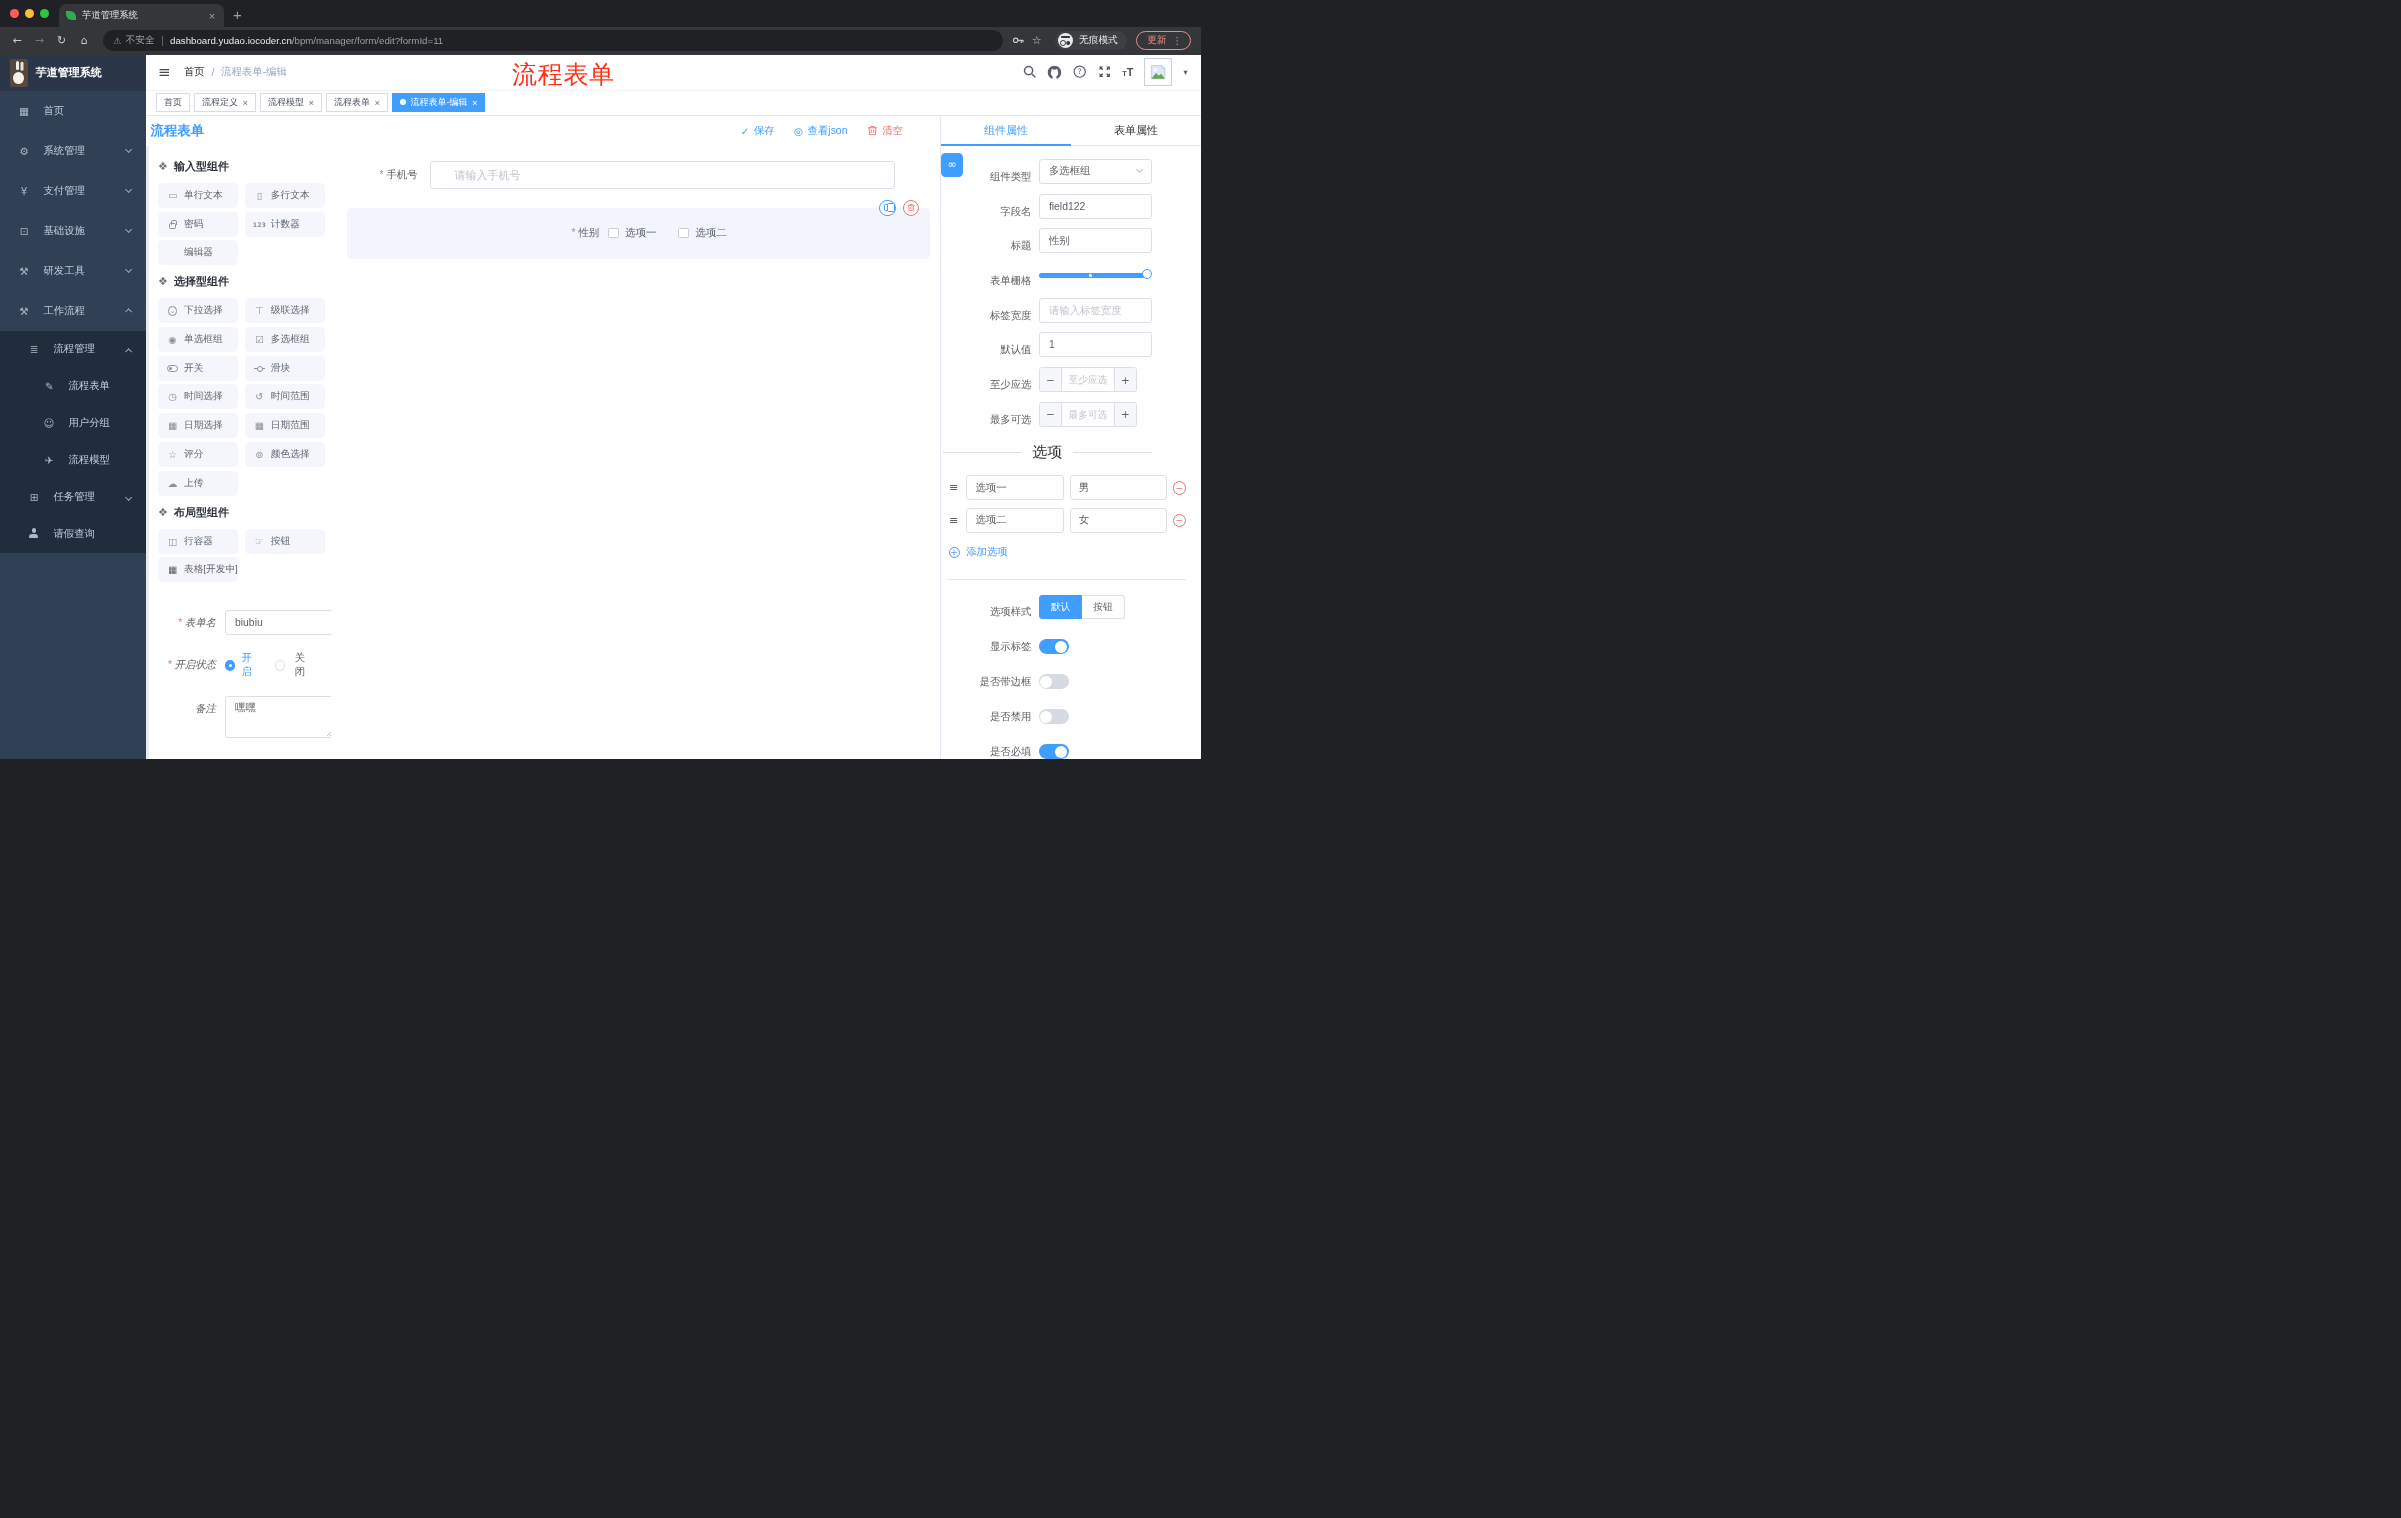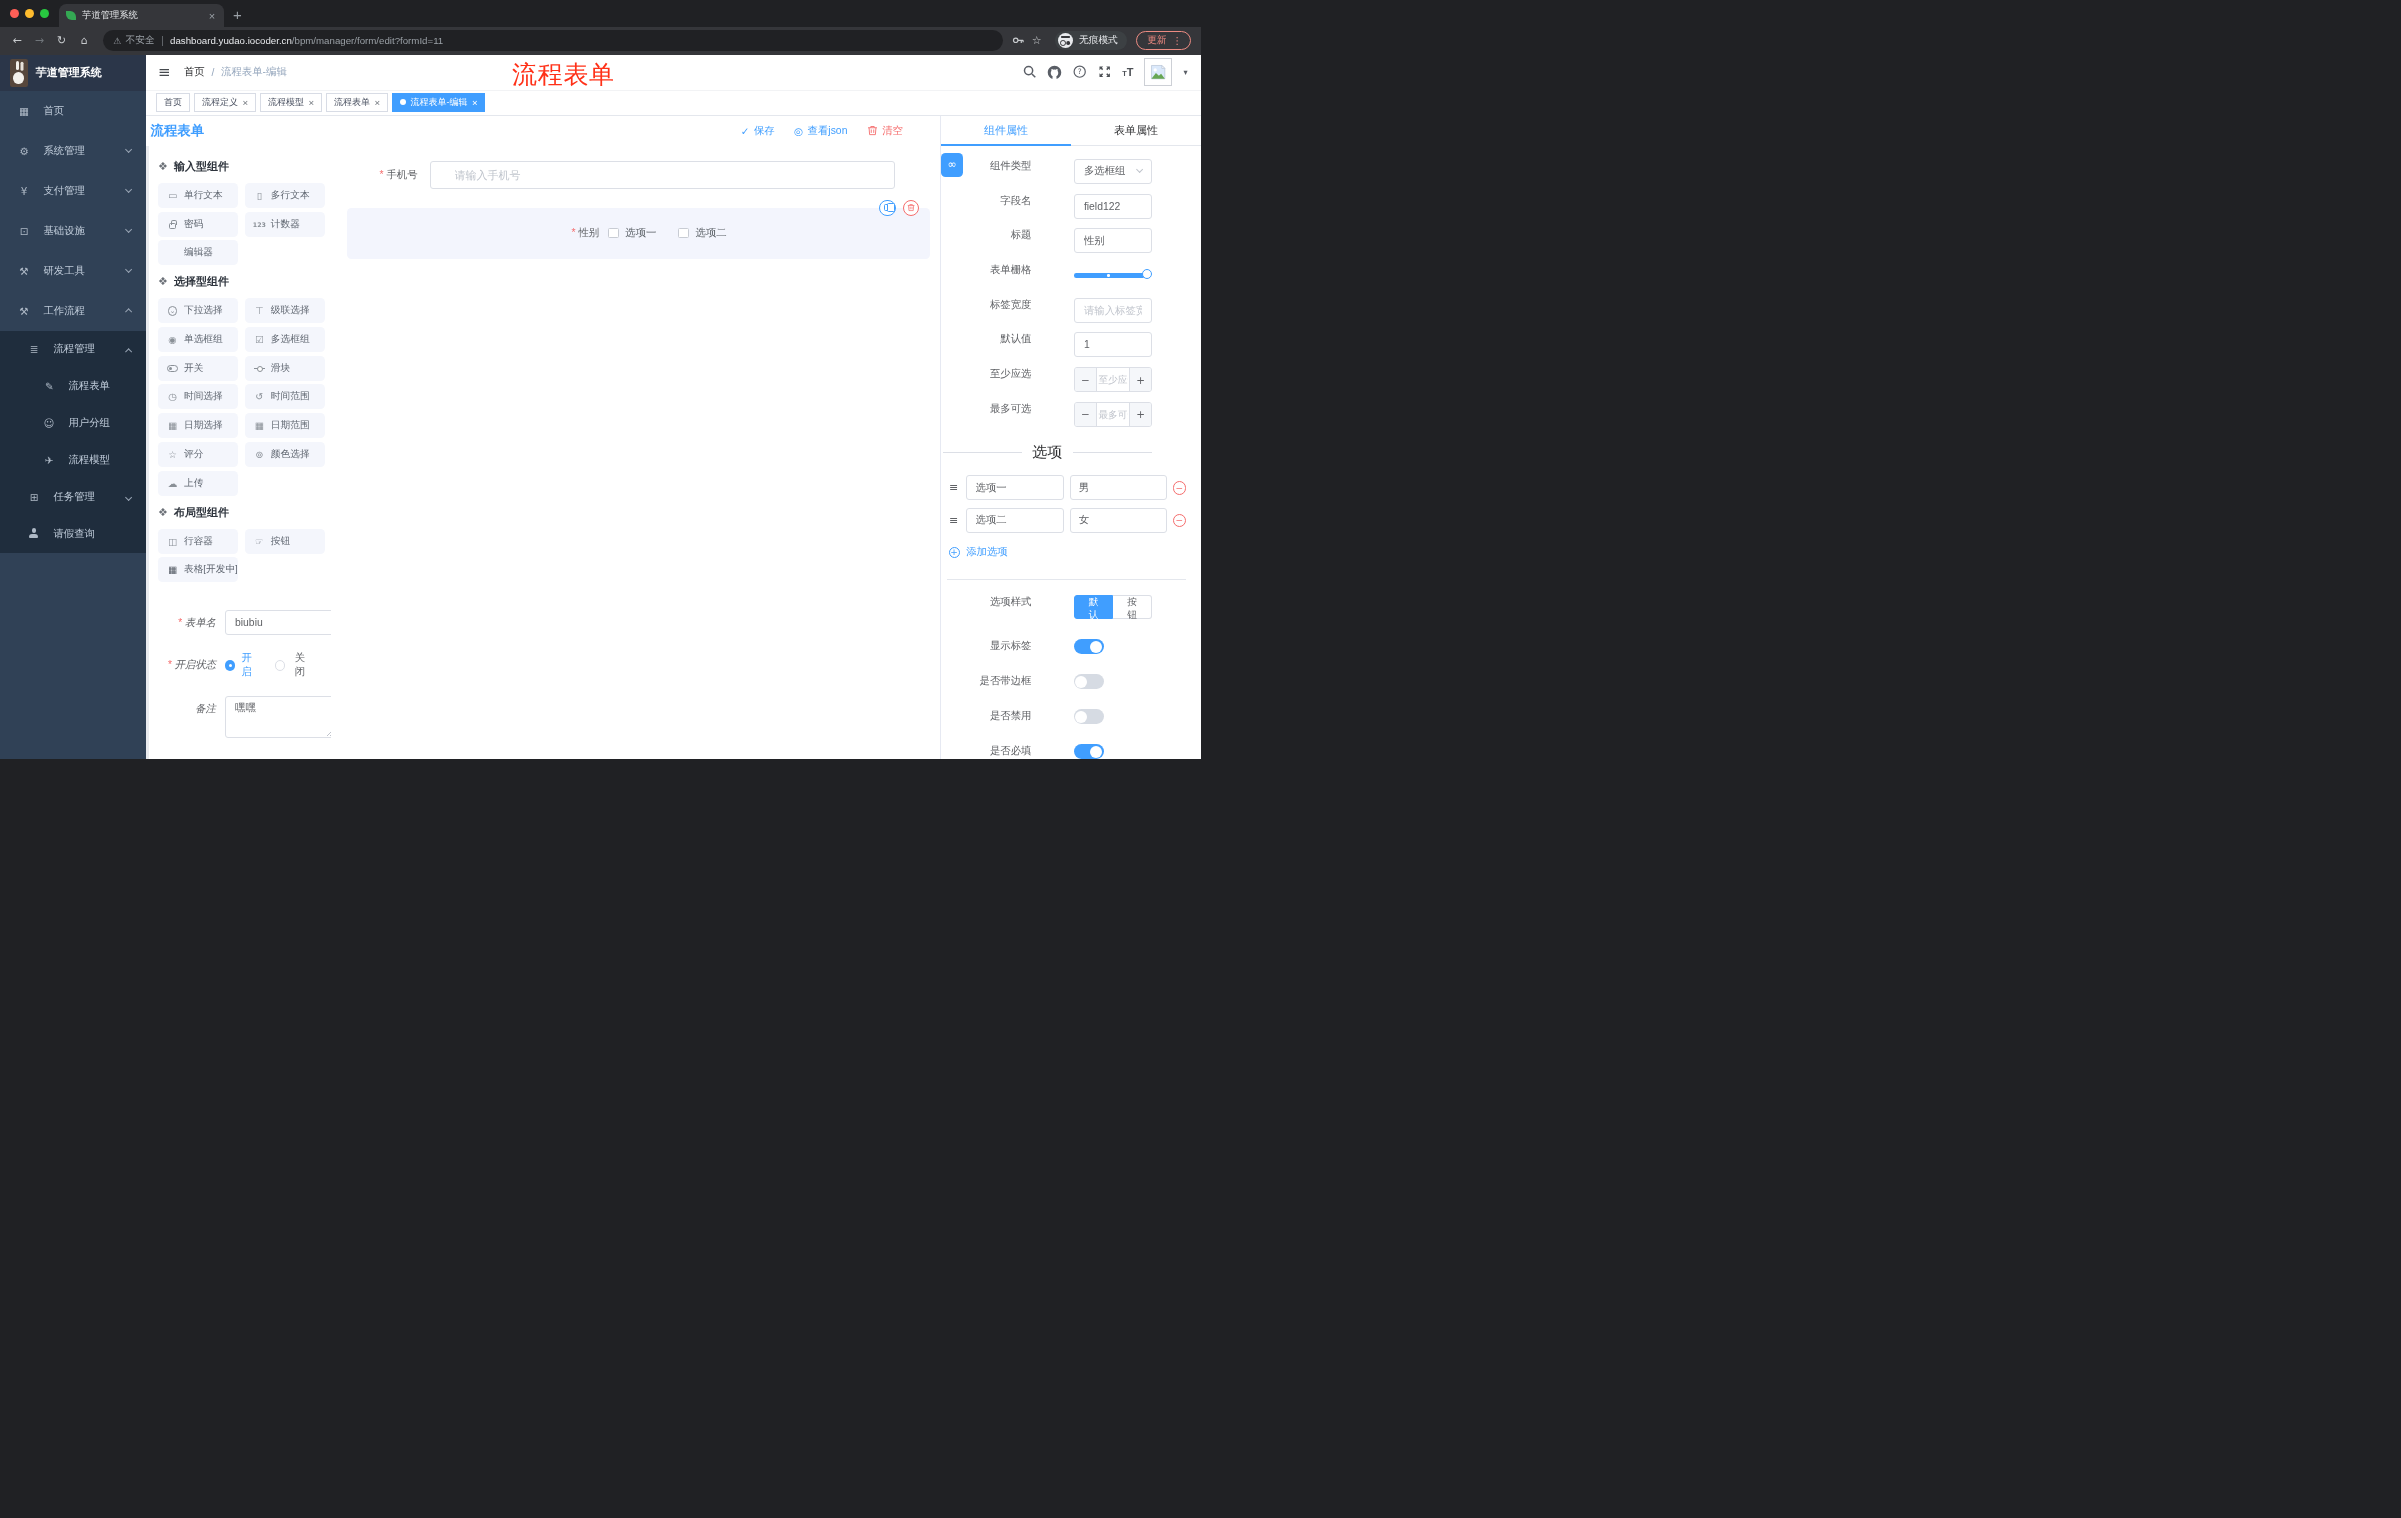--- a/index.html
+++ b/index.html
@@ -152,21 +152,21 @@
   
   .right-panel { width:261px; flex:none; border-left:0.7px solid #e6e9f2; display:flex; flex-direction:column; position:relative; }
   .ptabs { height:30px; display:flex; border-bottom:1.5px solid #e4e7ed; flex:none; }
   .ptab { flex:1; display:flex; align-items:center; justify-content:center; font-size:11px; color:#303133; position:relative; }
   .ptab.active { color:#409eff; }
   .ptab.active::after { content:""; position:absolute; left:0; right:0; bottom:-1.5px; height:2.2px; background:#409eff; }
   .link-badge { position:absolute; left:0; top:37px; width:22px; height:24.5px; background:#409eff; border-radius:4.5px;
                 display:flex; align-items:center; justify-content:center; color:#fff; z-index:2;
                 font-family:"DejaVu Sans",sans-serif; font-size:11px; }
   .pbody { flex:1; padding:13.4px 49px 0 1.5px; overflow:hidden; }
-  .prow { display:flex; align-items:flex-start; margin-bottom:9.7px;gap:35px; }
+  .prow { display:flex; align-items:flex-end; margin-bottom:9.7px; }
   .plabel { width:89px; text-align:right; font-size:10.4px; color:#606266; margin-right:7.4px; flex:none; }
   .pctrl { flex:1; min-width:0; }
   .pinput { width:100%; height:25px; border:0.7px solid #dcdfe6; border-radius:3px; padding:0 9px; font-size:10.4px; color:#606266; outline:none; }
   .pinput::placeholder { color:#c0c4cc; }
   .psel { height:25px; border:0.7px solid #dcdfe6; border-radius:3px; background:#fff; display:flex; align-items:center;
           justify-content:space-between; padding:0 9px; font-size:10.4px; color:#606266; }
   .sel-arrow { width:5.2px; height:5.2px; border-right:1px solid #c0c4cc; border-bottom:1px solid #c0c4cc; transform:rotate(45deg); margin-top:-3px; }
   .pslider { height:25px; display:flex; align-items:center; }
   .ptrack { flex:1; height:4.5px; background:#409eff; border-radius:2.2px; position:relative; margin-right:6.7px; }
   .pdot { position:absolute; left:47%; top:1.1px; width:2.6px; height:2.6px; background:#fff; border-radius:50%; }

